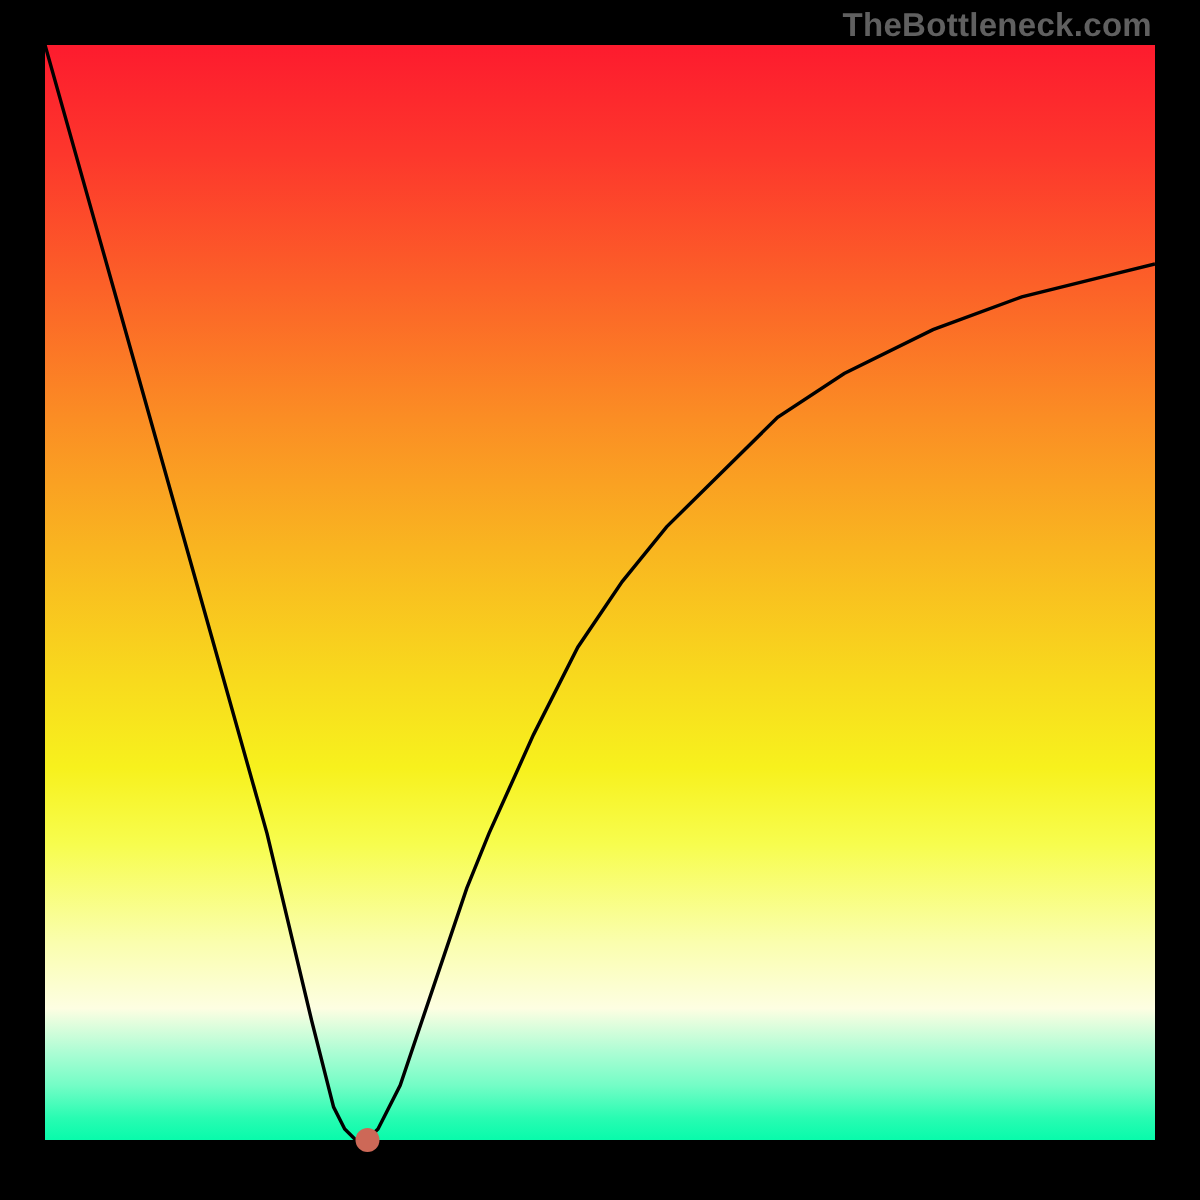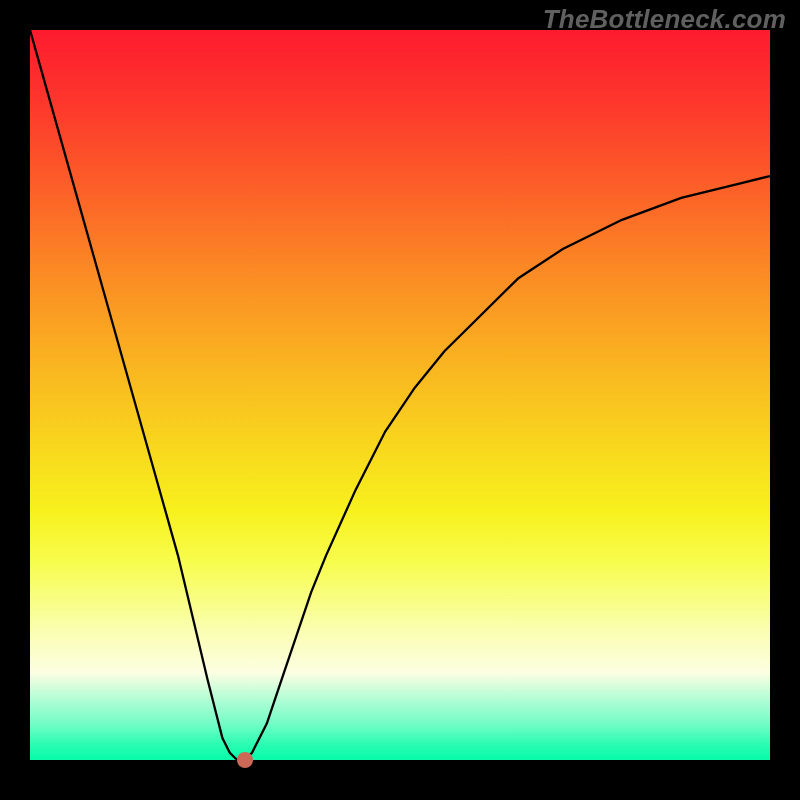--- a/index.html
+++ b/index.html
@@ -13,28 +13,27 @@
   }
   .frame {
     position: relative;
     width: 800px;
     height: 800px;
     background: #000;
   }
   .watermark {
     position: absolute;
     top: 4px;
-    right: 14px;
-    font-size: 26px;
+    right: 32px;
+    font-size: 22px;
     font-weight: 600;
     color: #606060;
     letter-spacing: 0.2px;
     user-select: none;
     z-index: 5;
-    font-style: italic;
   }
   .plot-area {
     position: absolute;
     left: 30px;
     top: 30px;
     width: 740px;
     height: 730px;
     background: linear-gradient(to bottom,
       #fd1b2e 0%,
       #fd372c 10%,

